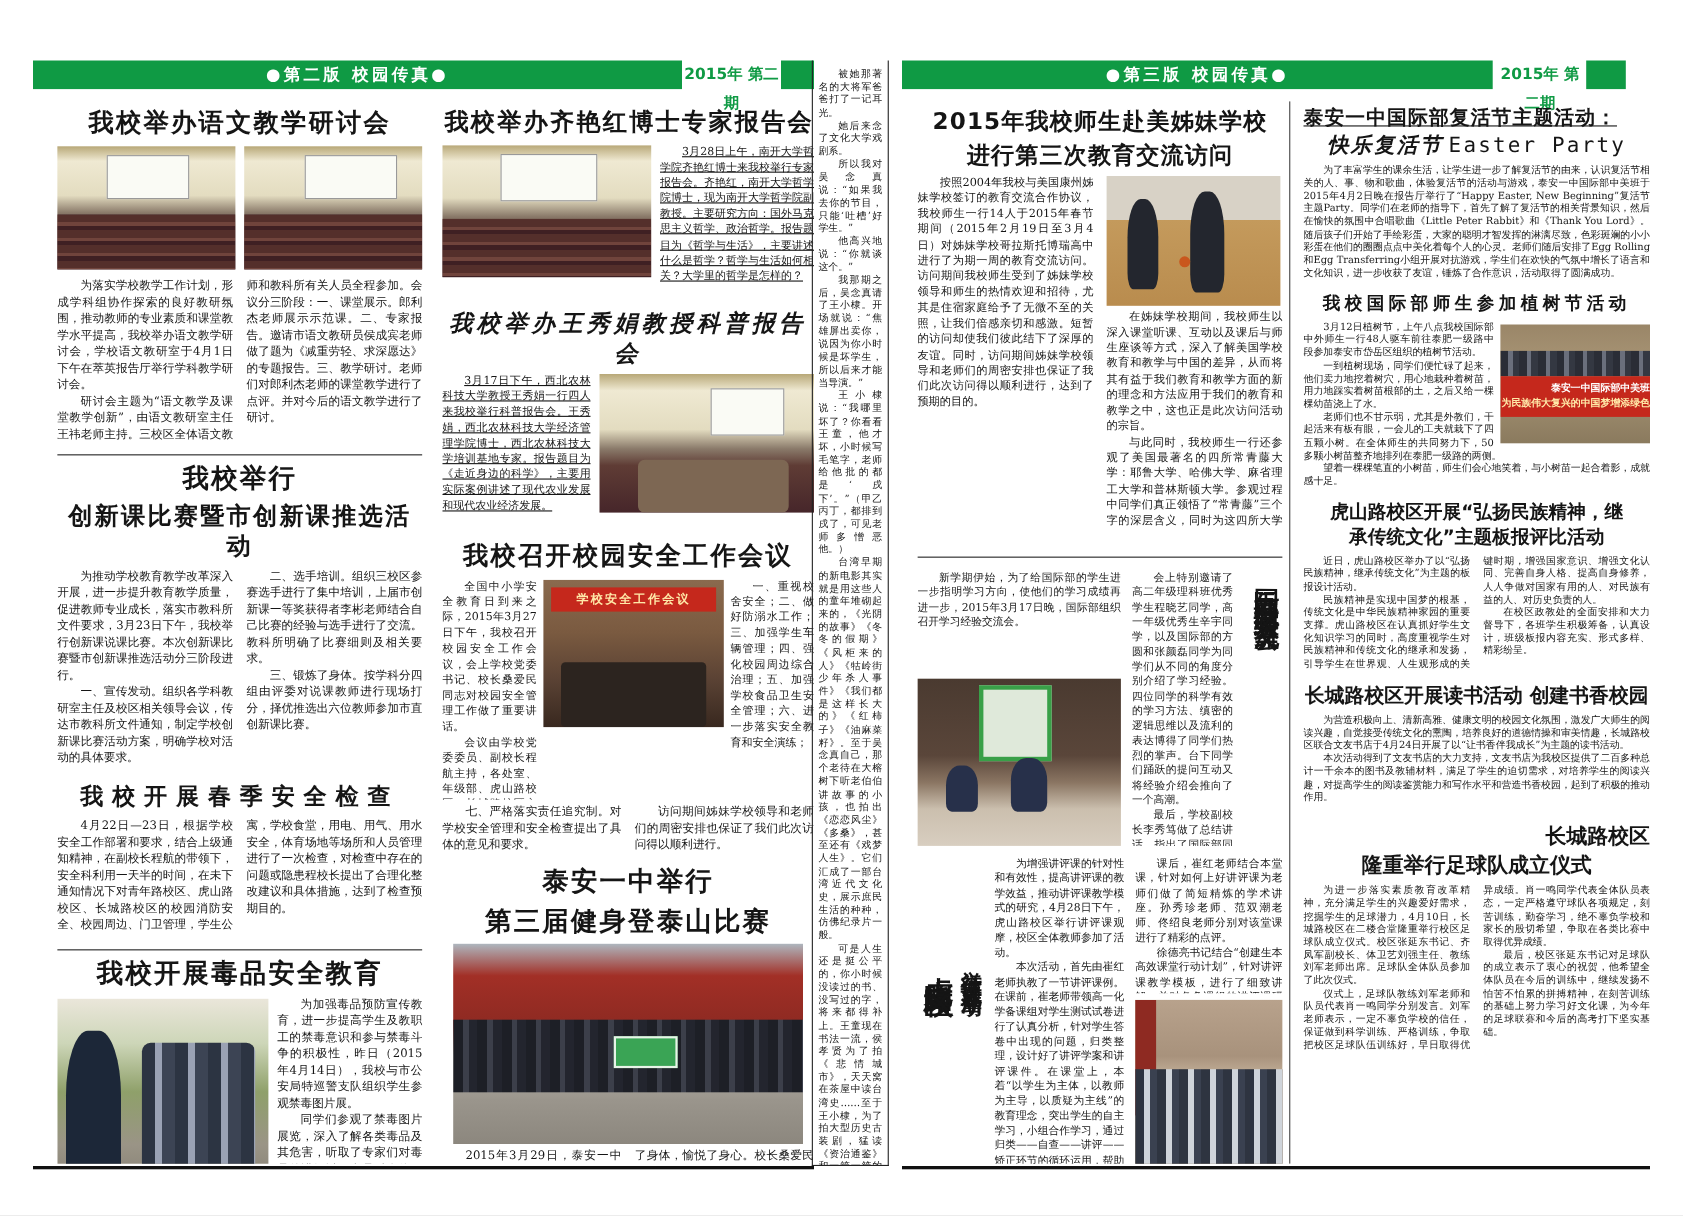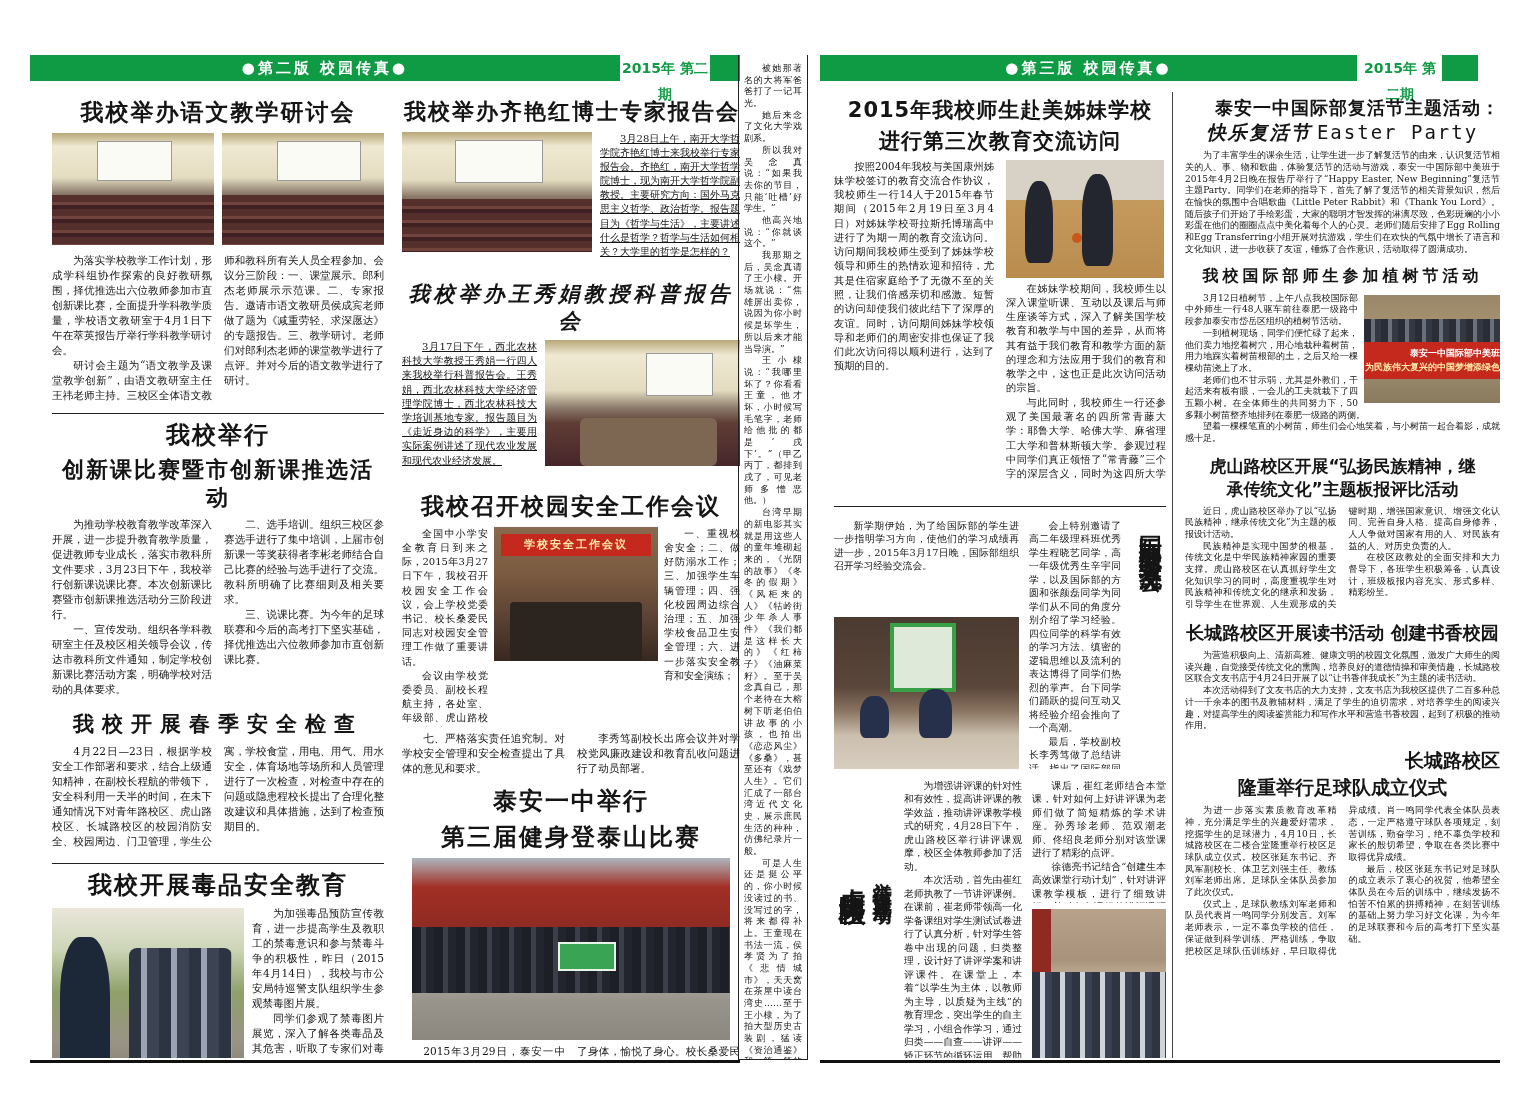--- a/index.html
+++ b/index.html
@@ -105,21 +105,21 @@
         line-height:1.38; text-align:justify; }
   .s3 p { text-indent:2em; }
   .s3-vh1 { position:absolute; left:0; top:88px; height:212px; font-size:27px; }
   .s3-vh2 { position:absolute; left:36px; top:88px; height:212px; font-size:19px; }
   .s3-t1 { position:absolute; left:70px; top:0; width:118px; height:300px; overflow:hidden; }
   .s3-rt { position:absolute; left:198px; top:0; width:134px; height:300px; }
   .s3-rt .txt { height:124px; overflow:hidden; }
   .s3-ph { width:134px; height:150px; margin-top:6px; }
 
   .r .b { font-size:9px; line-height:1.3; }
-  .r .h-easter1 { font:bold 18px/1.3 "DejaVu Sans",sans-serif; text-align:right; letter-spacing:1px; margin-top:4px; }
+  .r .h-easter1 { font:bold 18px/1.3 "DejaVu Sans",sans-serif; text-align:left; letter-spacing:1px; margin-top:4px;text-decoration:underline; }
   .r .h-easter2 { text-align:center; margin:2px 0 6px; }
   .r .h-easter2 .cn { font:bold 19px/1.2 "DejaVu Serif",serif; font-style:italic; letter-spacing:2px; }
   .r .h-easter2 .en { font:19px/1.2 "DejaVu Sans Mono",monospace; letter-spacing:2px; }
   .h-sp4 { font:bold 16px/1.4 "DejaVu Sans",sans-serif; text-align:center; letter-spacing:4px; margin:10px 0 5px; }
   .h-r2 { font:bold 17px/1.35 "DejaVu Sans",sans-serif; text-align:center; margin:10px 0 5px; }
   .tree-wrap { overflow:hidden; }
   .tree-wrap .ph-trees { float:right; width:136px; height:108px; margin:2px 0 2px 6px; }
   .zq-t1 { font:bold 19px/1.3 "DejaVu Sans",sans-serif; text-align:right; margin-top:16px; }
   .zq-t2 { font:bold 19px/1.3 "DejaVu Sans",sans-serif; text-align:center; margin:2px 0 6px; }
 </style>
@@ -140,31 +140,31 @@
       <div class="h-lg">我校举办语文教学研讨会</div>
       <div class="photo-row">
         <div class="ph ph-hall ph-seats" style="height:112px;">
             <span class="screen"></span>
           </div>
         <div class="ph ph-hall ph-seats" style="height:112px;">
             <span class="screen" style="left:34%;width:52%;"></span>
           </div>
       </div>
       <div class="b cols" style="margin-top:8px;">
-        <p>为落实学校教学工作计划，形成学科组协作探索的良好教研氛围，择优推选出六位教师参加市直创新课比赛，全面提升学科教学质量，学校语文教研室于4月1日下午在萃英报告厅举行学科教学研讨会。</p>
+        <p>为落实学校教学工作计划，形成学科组协作探索的良好教研氛围，推动教师的专业素质和课堂教学水平提高，我校举办语文教学研讨会，学校语文教研室于4月1日下午在萃英报告厅举行学科教学研讨会。</p>
         <p>研讨会主题为“语文教学及课堂教学创新”，由语文教研室主任王祎老师主持。三校区全体语文教师和教科所有关人员全程参加。会议分三阶段：一、课堂展示。郎利杰老师展示示范课。二、专家报告。邀请市语文教研员侯成宾老师做了题为《减重劳轻、求深愿达》的专题报告。三、教学研讨。老师们对郎利杰老师的课堂教学进行了点评。并对今后的语文教学进行了研讨。</p>
       </div>
       <hr class="rule">
       <div class="h-lg" style="font-size:24px;">我校举行</div>
       <div class="h-lg" style="font-size:22px;margin-top:0;">创新课比赛暨市创新课推选活动</div>
       <div class="b cols">
         <p>为推动学校教育教学改革深入开展，进一步提升教育教学质量，促进教师专业成长，落实市教科所文件要求，3月23日下午，我校举行创新课说课比赛。本次创新课比赛暨市创新课推选活动分三阶段进行。</p>
         <p>一、宣传发动。组织各学科教研室主任及校区相关领导会议，传达市教科所文件通知，制定学校创新课比赛活动方案，明确学校对活动的具体要求。</p>
         <p>二、选手培训。组织三校区参赛选手进行了集中培训，上届市创新课一等奖获得者李彬老师结合自己比赛的经验与选手进行了交流。教科所明确了比赛细则及相关要求。</p>
-        <p>三、说课比赛。为今年的足球联赛和今后的高考打下坚实基础，择优推选出六位教师参加市直创新课比赛。</p>
+        <p>三、锻炼了身体。按学科分四组由评委对说课教师进行现场打分，择优推选出六位教师参加市直创新课比赛。</p>
       </div>
       <div class="h-lg h-sp8" style="font-size:21px;margin-top:14px;">我校开展春季安全检查</div>
       <div class="b cols">
         <p>4月22日—23日，根据学校安全工作部署和要求，结合上级通知精神，在副校长程航的带领下，安全科利用一天半的时间，在未下通知情况下对青年路校区、虎山路校区、长城路校区的校园消防安全、校园周边、门卫管理，学生公寓，学校食堂，用电、用气、用水安全，体育场地等场所和人员管理进行了一次检查，对检查中存在的问题或隐患程校长提出了合理化整改建议和具体措施，达到了检查预期目的。</p>
       </div>
       <hr class="rule" style="margin-top:14px;">
       <div class="h-lg" style="font-size:24px;">我校开展毒品安全教育</div>
       <div class="drug b">
         <div class="ph ph-police"></div>
         <p>为加强毒品预防宣传教育，进一步提高学生及教职工的禁毒意识和参与禁毒斗争的积极性，昨日（2015年4月14日），我校与市公安局特巡警支队组织学生参观禁毒图片展。</p>
@@ -201,21 +201,21 @@
         <div class="ph ph-meeting" style="flex:0 0 164px;height:134px;">
           <div class="banner-red">学校安全工作会议</div>
           <span class="blob" style="left:10%;bottom:0;width:80%;height:44%;border-radius:4px;background:#2c241f;"></span>
         </div>
         <div class="tcol b" style="flex:1;">
           <p>一、重视校舍安全；二、做好防溺水工作；三、加强学生车辆管理；四、强化校园周边综合治理；五、加强学校食品卫生安全管理；六、进一步落实安全教育和安全演练；</p>
         </div>
       </div>
       <div class="b cols" style="margin-top:4px;">
         <p>七、严格落实责任追究制。对学校安全管理和安全检查提出了具体的意见和要求。</p>
-        <p>李秀笃副校长出席会议并对学校党风廉政建设和教育乱收问题进行了动员部署。</p>
+        <p>访问期间姊妹学校领导和老师们的周密安排也保证了我们此次访问得以顺利进行。</p>
       </div>
       <div class="h-lg" style="font-size:24px;margin-top:10px;">泰安一中举行</div>
       <div class="h-lg" style="font-size:24px;margin-top:0;">第三届健身登泰山比赛</div>
       <div class="ph ph-group" style="width:318px;height:182px;margin:4px auto;">
         <span class="sign-green"></span>
       </div>
       <div class="b cols">
         <p>2015年3月29日，泰安一中工会组织三个校区全体教职工，举行了第三届泰安一中全民健身登泰山竞赛活动。凝聚了正能量，锻炼了身体，愉悦了身心。校长桑爱民发令开跑。副校长李秀笃、程航等学校领导参加，本校外籍教师也参加了此项活动。</p>
       </div>
     </div>

